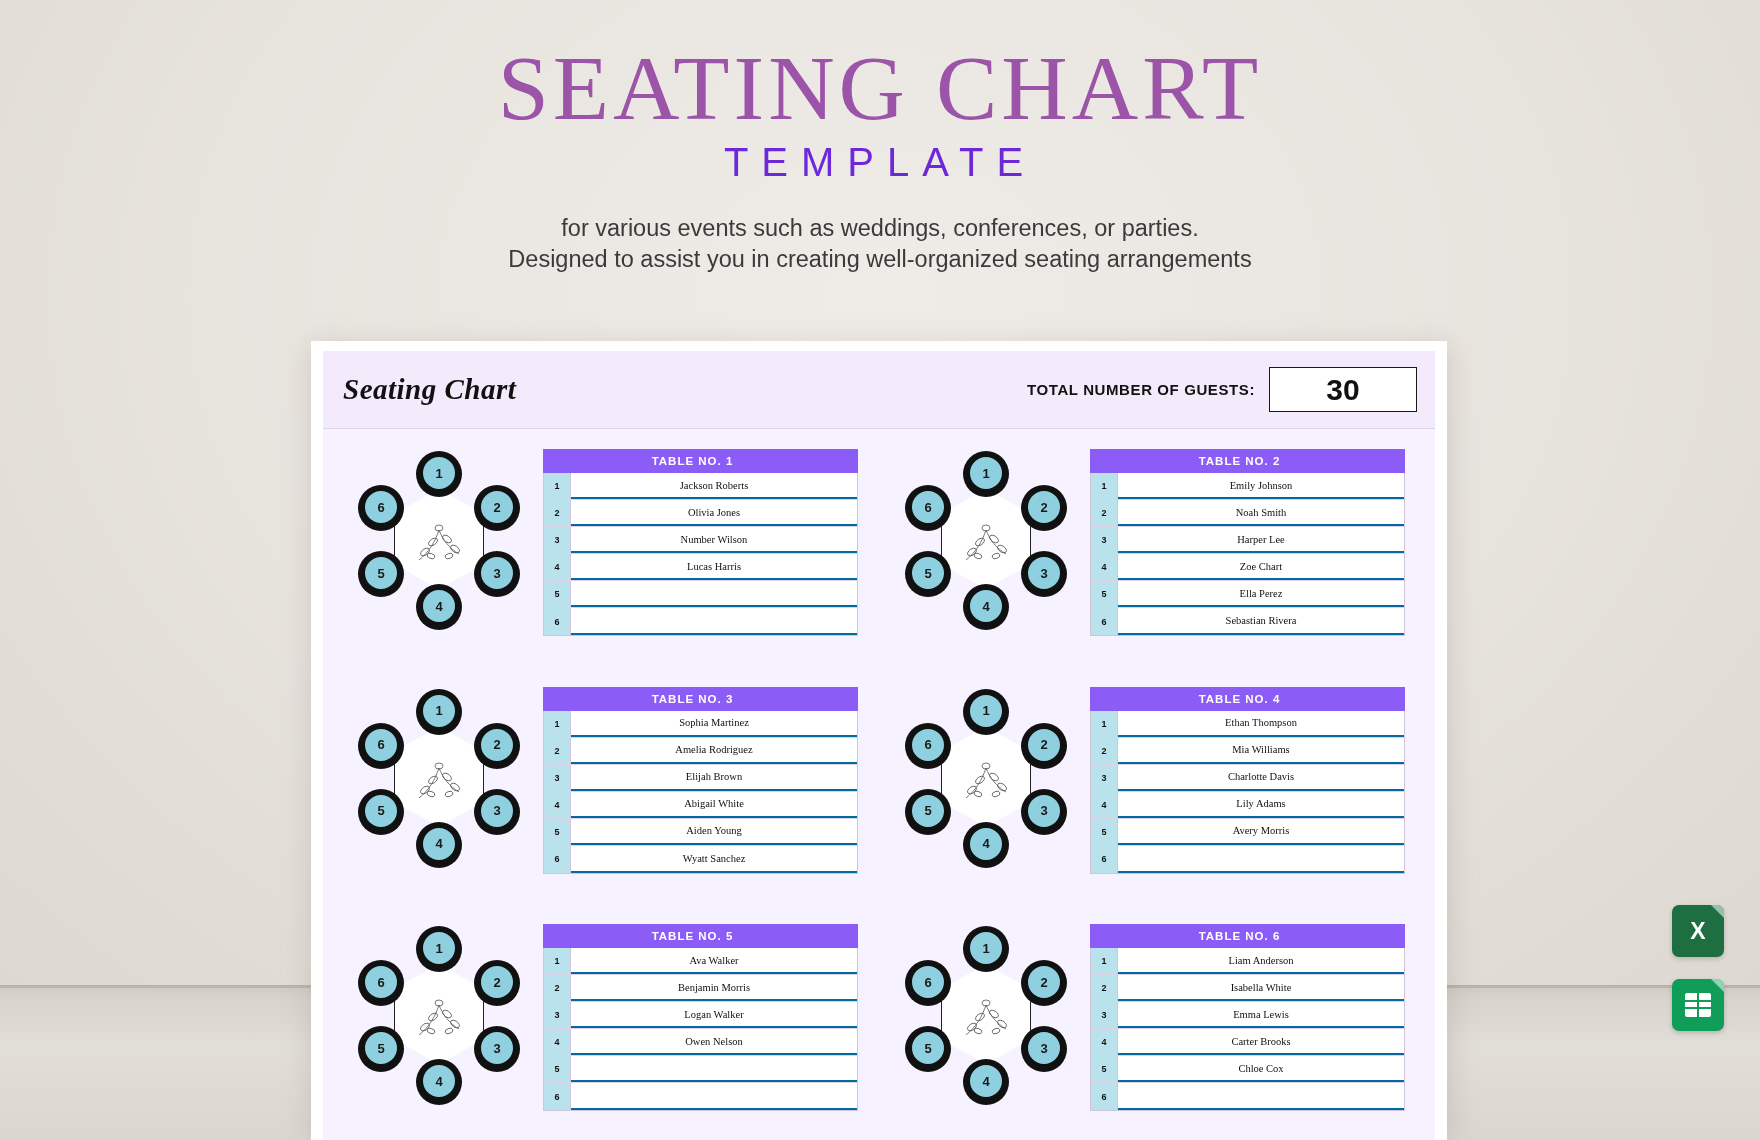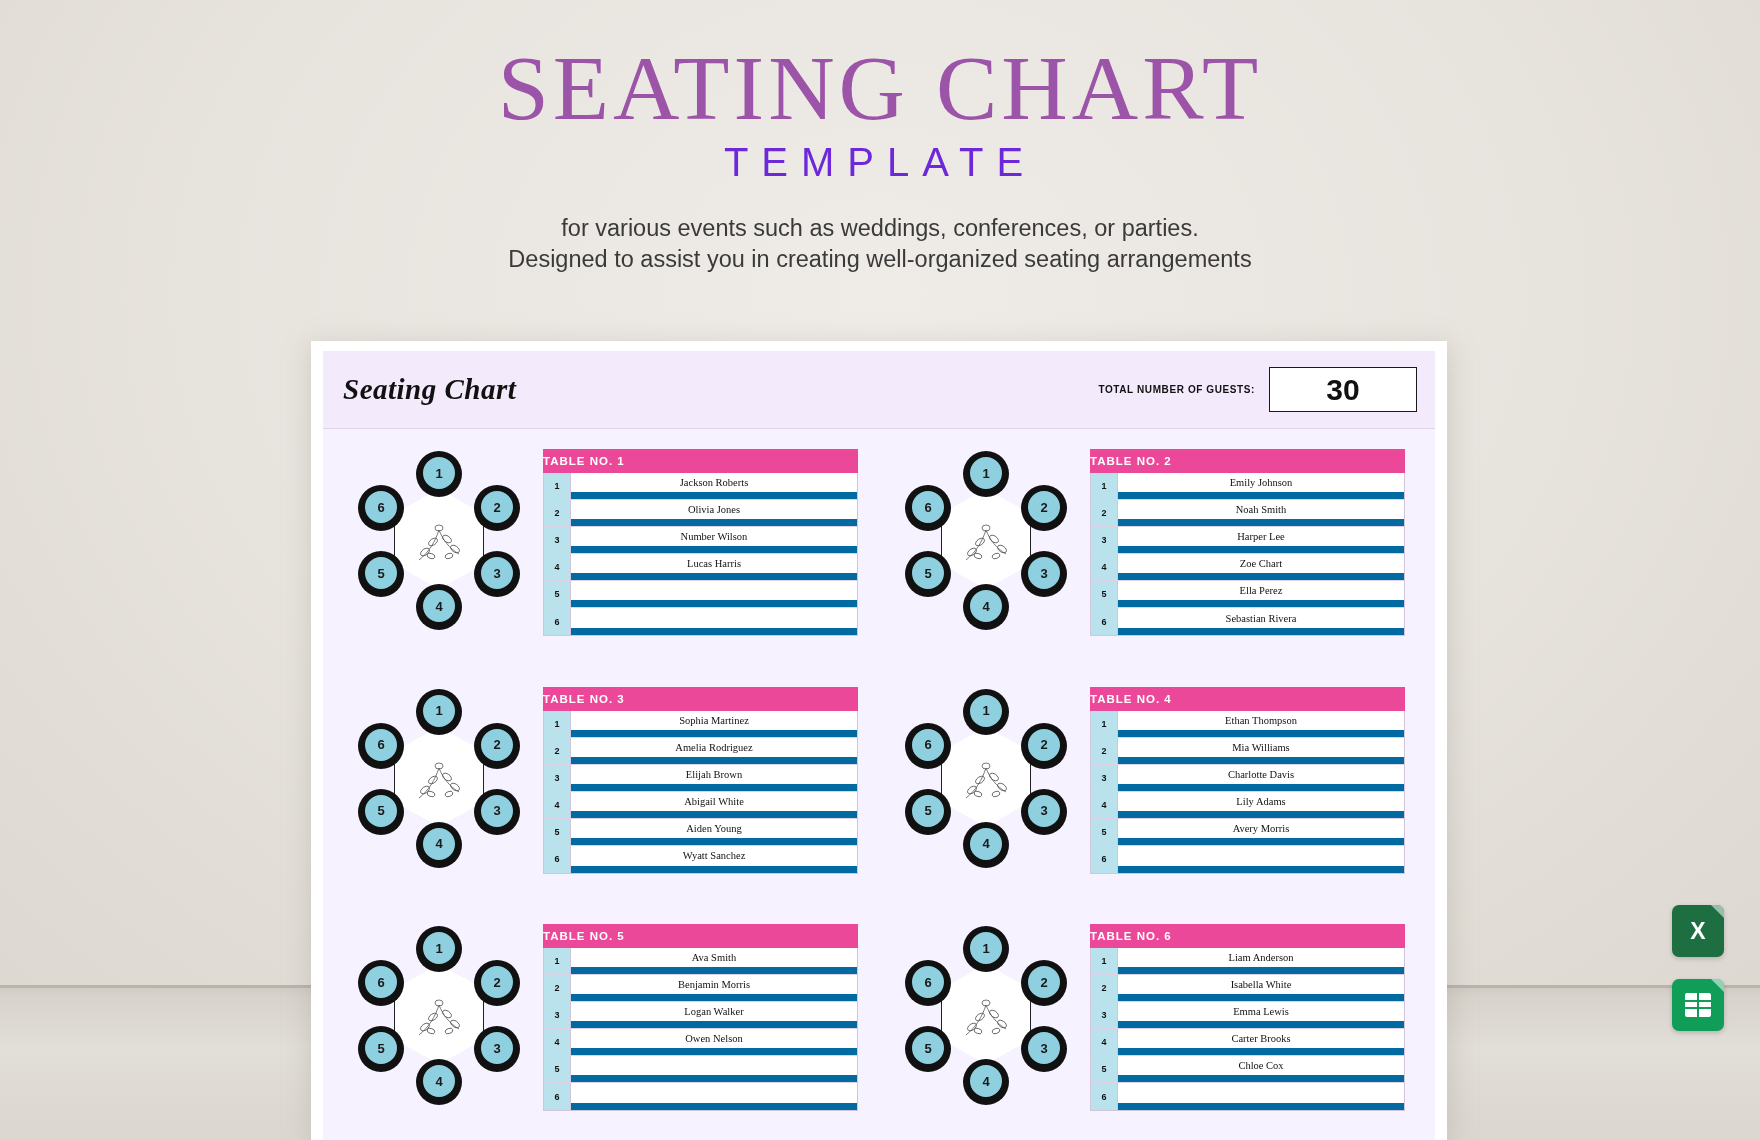--- a/index.html
+++ b/index.html
@@ -101,21 +101,21 @@
     color: #111;
     letter-spacing: 0.5px;
   }
   .topbar-right {
     margin-left: auto;
     display: flex;
     align-items: center;
     gap: 14px;
   }
   .guest-label {
-    font-size: 10px;
+    font-size: 15px;
     font-weight: bold;
     letter-spacing: 0.6px;
     color: #111;
     text-transform: uppercase;
   }
   .guest-box {
     width: 148px; height: 45px;
     background: #ffffff;
     border: 1.5px solid #1a1a1a;
     display: flex; align-items: center; justify-content: center;
@@ -176,22 +176,23 @@
   .c3 { left: 121px; top: 98px; }
   .c4 { left: 63px; top: 131px; }
   .c5 { left: 5px;  top: 98px; }
   .c6 { left: 5px;  top: 32px; }
 
   .table-panel {
     flex: 1 1 auto;
     min-width: 0;
   }
   .panel-head {
-    background: #ec4899;
+    background: #8b5cf6;
     color: #fff;
+    text-align: center;
     font-size: 11.5px;
     font-weight: bold;
     letter-spacing: 1px;
     padding: 6px 16px 6px 0;
     text-transform: uppercase;
   }
   .panel-body {
     border: 1px solid #cfc6dd;
     border-top: none;
     background: #fff;
@@ -208,21 +209,21 @@
     border-right: 1px solid #cfc6dd;
     display: flex; align-items: center; justify-content: center;
     font-size: 9px; font-weight: bold; color: #111;
   }
   .row-name {
     flex: 1 1 auto;
     display: flex; align-items: center; justify-content: center;
     font-family: "Liberation Serif", serif;
     font-size: 10.5px;
     color: #111;
-    border-bottom: 7px solid #0369a1;
+    border-bottom: 2px solid #0369a1;
   }
 
   
   .badges {
     position: absolute;
     right: 36px; top: 905px;
     display: flex; flex-direction: column; gap: 22px;
     z-index: 6;
   }
   .badge {
@@ -610,21 +611,21 @@
             <div class="chair c6">
               <div class="ring"></div>
               <div class="pad">6</div>
             </div>
           </div>
           <div class="table-panel">
             <div class="panel-head">Table No. 5</div>
             <div class="panel-body">
               <div class="panel-row">
                 <div class="row-num">1</div>
-                <div class="row-name">Ava Smith</div>
+                <div class="row-name">Ava Walker</div>
               </div>
               <div class="panel-row">
                 <div class="row-num">2</div>
                 <div class="row-name">Benjamin Morris</div>
               </div>
               <div class="panel-row">
                 <div class="row-num">3</div>
                 <div class="row-name">Logan Walker</div>
               </div>
               <div class="panel-row">

